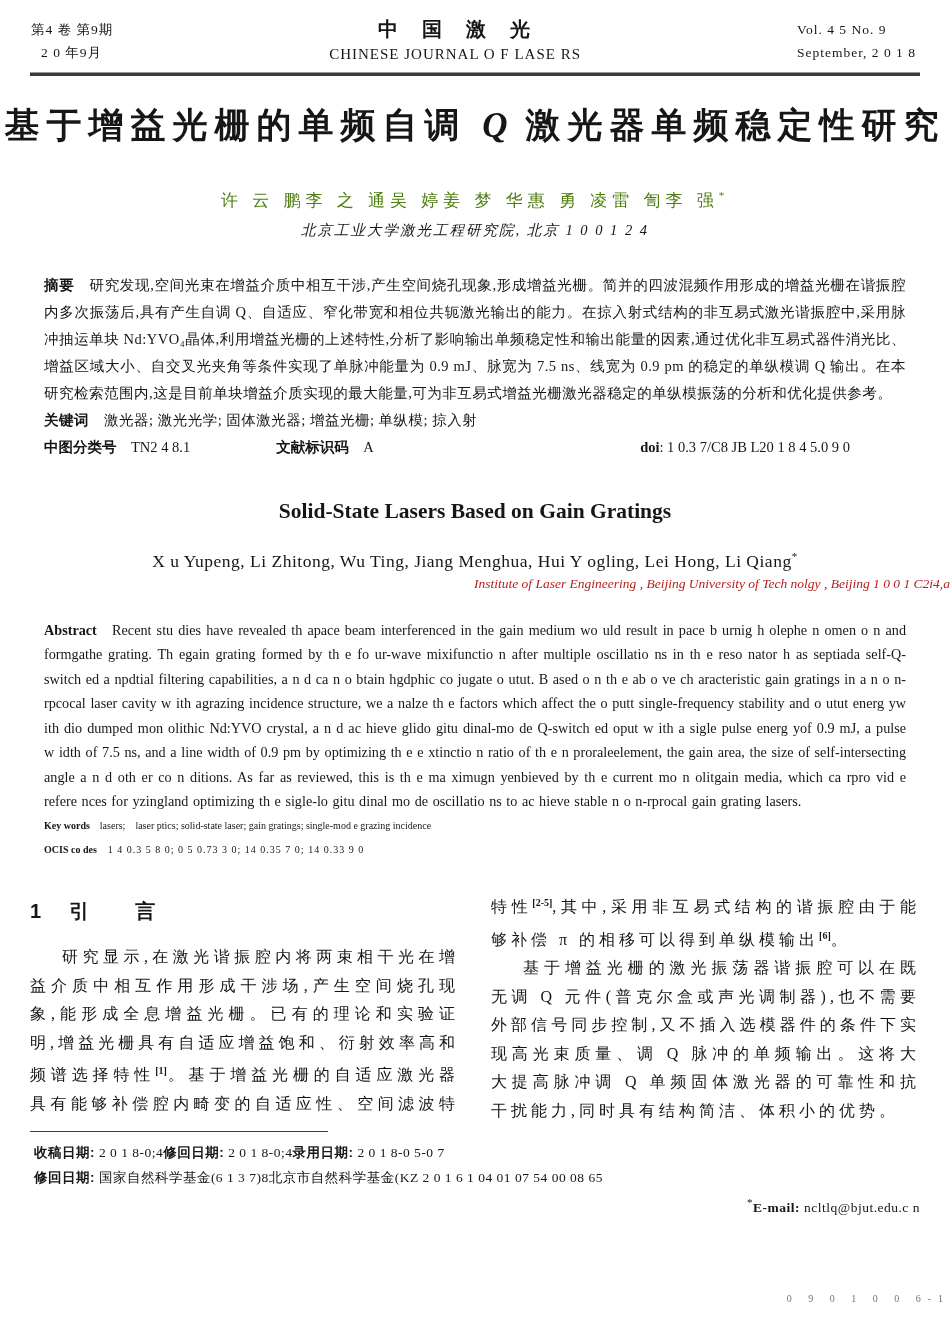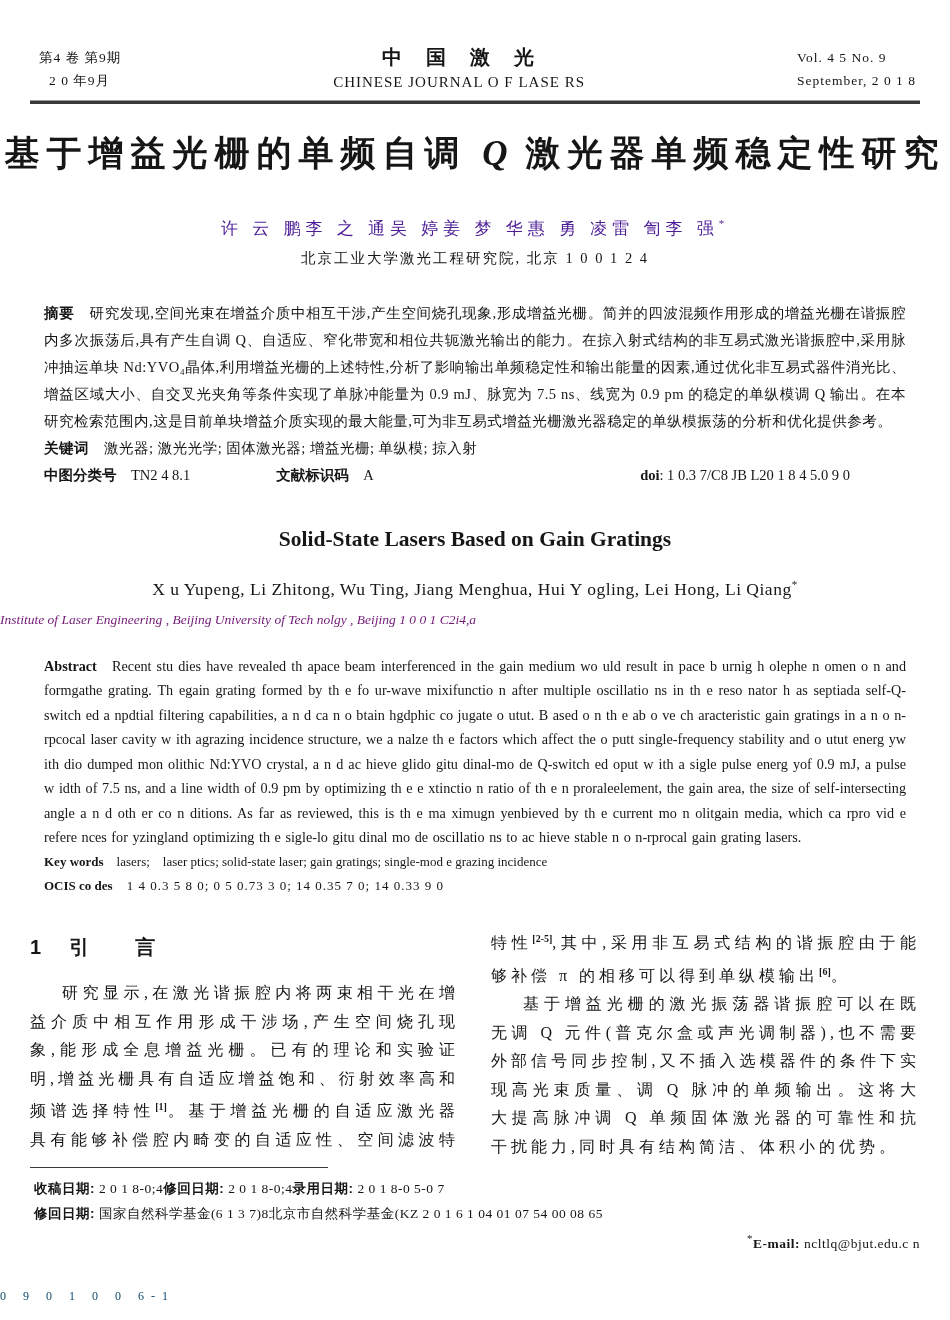--- a/index.html
+++ b/index.html
@@ -7,67 +7,66 @@
     position:relative;
     width:950px;height:1320px;
     background:#ffffff;
     color:#161616;
     font-family:"Liberation Serif", serif;
     overflow:hidden;
   }
   
   .jheader{
     display:flex;justify-content:space-between;align-items:center;
-    padding:16px 34px 4px 39px;
-    margin-top:28px;
+    padding:16px 34px 4px 31px;
   }
   .jheader .col-left,.jheader .col-right{
     font-size:13.5px;line-height:23px;letter-spacing:1px;white-space:nowrap;
   }
   .jheader .col-center{text-align:center;}
   .jheader .cn-name{font-size:20px;font-weight:bold;letter-spacing:2px;line-height:26px;}
   .jheader .en-name{font-size:15px;letter-spacing:1px;line-height:24px;}
   .header-rule{
     margin:2px 30px 0 30px;height:4px;
     background:linear-gradient(to bottom,#9a9a9a 30%,#3a3a3a 30%);
   }
   
   .title-cn{
     margin-top:26px;text-align:center;
     font-size:35px;font-weight:bold;letter-spacing:7px;white-space:nowrap;
   }
   .title-cn i{letter-spacing:2px;}
   .authors-cn{
     margin-top:40px;text-align:center;
-    font-size:17px;letter-spacing:5px;color:#4c1d95;
+    font-size:17px;letter-spacing:5px;color:#4d7c0f;
   }
   .affil-cn{
     margin-top:9px;text-align:center;
-    font-size:14.5px;letter-spacing:2px;
+    font-size:14.5px;letter-spacing:2px;font-style:italic;
   }
   sup.star{font-size:11px;vertical-align:super;}
   
   .blk{margin:0 44px;}
   .abs-cn{margin-top:32px;font-size:14.5px;line-height:27px;text-align:justify;letter-spacing:0.5px;}
   .lbl-cn{font-family:"Liberation Sans",sans-serif;font-weight:bold;}
   .kw-cn{font-size:14.5px;line-height:27px;letter-spacing:0.5px;}
   .clc-row{display:flex;font-size:14.5px;line-height:27px;padding-right:56px;}
   .clc-row .g2{margin-left:86px;}
   .clc-row .g3{margin-left:auto;}
   .lbl-en{font-weight:bold;}
   
   .title-en{
     margin-top:32px;text-align:center;
     font-size:21.5px;font-weight:bold;line-height:37px;
   }
   .authors-en{margin-top:20px;text-align:center;font-size:17.5px;letter-spacing:0.5px;}
-  .affil-en{margin-top:12px;text-align:left;font-size:13.5px;font-style:italic;color:#701a75;}
+  .affil-en{margin-top:4px;text-align:right;font-size:13.5px;font-style:italic;color:#b91c1c;}
   
   .abs-en{margin-top:26px;font-size:14.2px;line-height:24.5px;text-align:justify;word-spacing:1px;}
-  .kw-en,.ocis{font-size:13px;line-height:24.5px;}
+  .kw-en,.ocis{font-size:10px;line-height:24.5px;}
   .ocis .val{letter-spacing:1px;}
   
   .columns{
     display:flex;gap:32px;
     margin:26px 30px 0 30px;
     height:232px;overflow:hidden;
   }
   .colm{width:430px;font-size:16px;line-height:28.5px;text-align:justify;letter-spacing:4px;}
   .sec-head{
     font-family:"Liberation Sans",sans-serif;
@@ -78,21 +77,21 @@
   .colm p{margin:0;}
   .indent{text-indent:2em;}
   sup.ref{font-size:10px;vertical-align:super;letter-spacing:0;font-weight:bold;}
   
   .fn-rule{margin:10px 0 8px 30px;width:298px;height:1px;background:#3a3a3a;}
   .fns{margin:0 30px 0 34px;font-size:13.5px;line-height:25px;letter-spacing:0.5px;}
   .fns .email-line{margin-left:-10px;text-align:right;}
   
   .pagenum{
     position:absolute;left:0;right:0;bottom:16px;
-    text-align:left;font-size:12px;letter-spacing:7px;color:#0c4a6e;
+    text-align:right;font-size:10px;letter-spacing:7px;color:#737373;
   }
 </style>
 </head>
 <body>
 
 <div class="page">
 
   <div class="jheader">
     <div class="col-left">
       <div>第4 卷 第9期</div>

